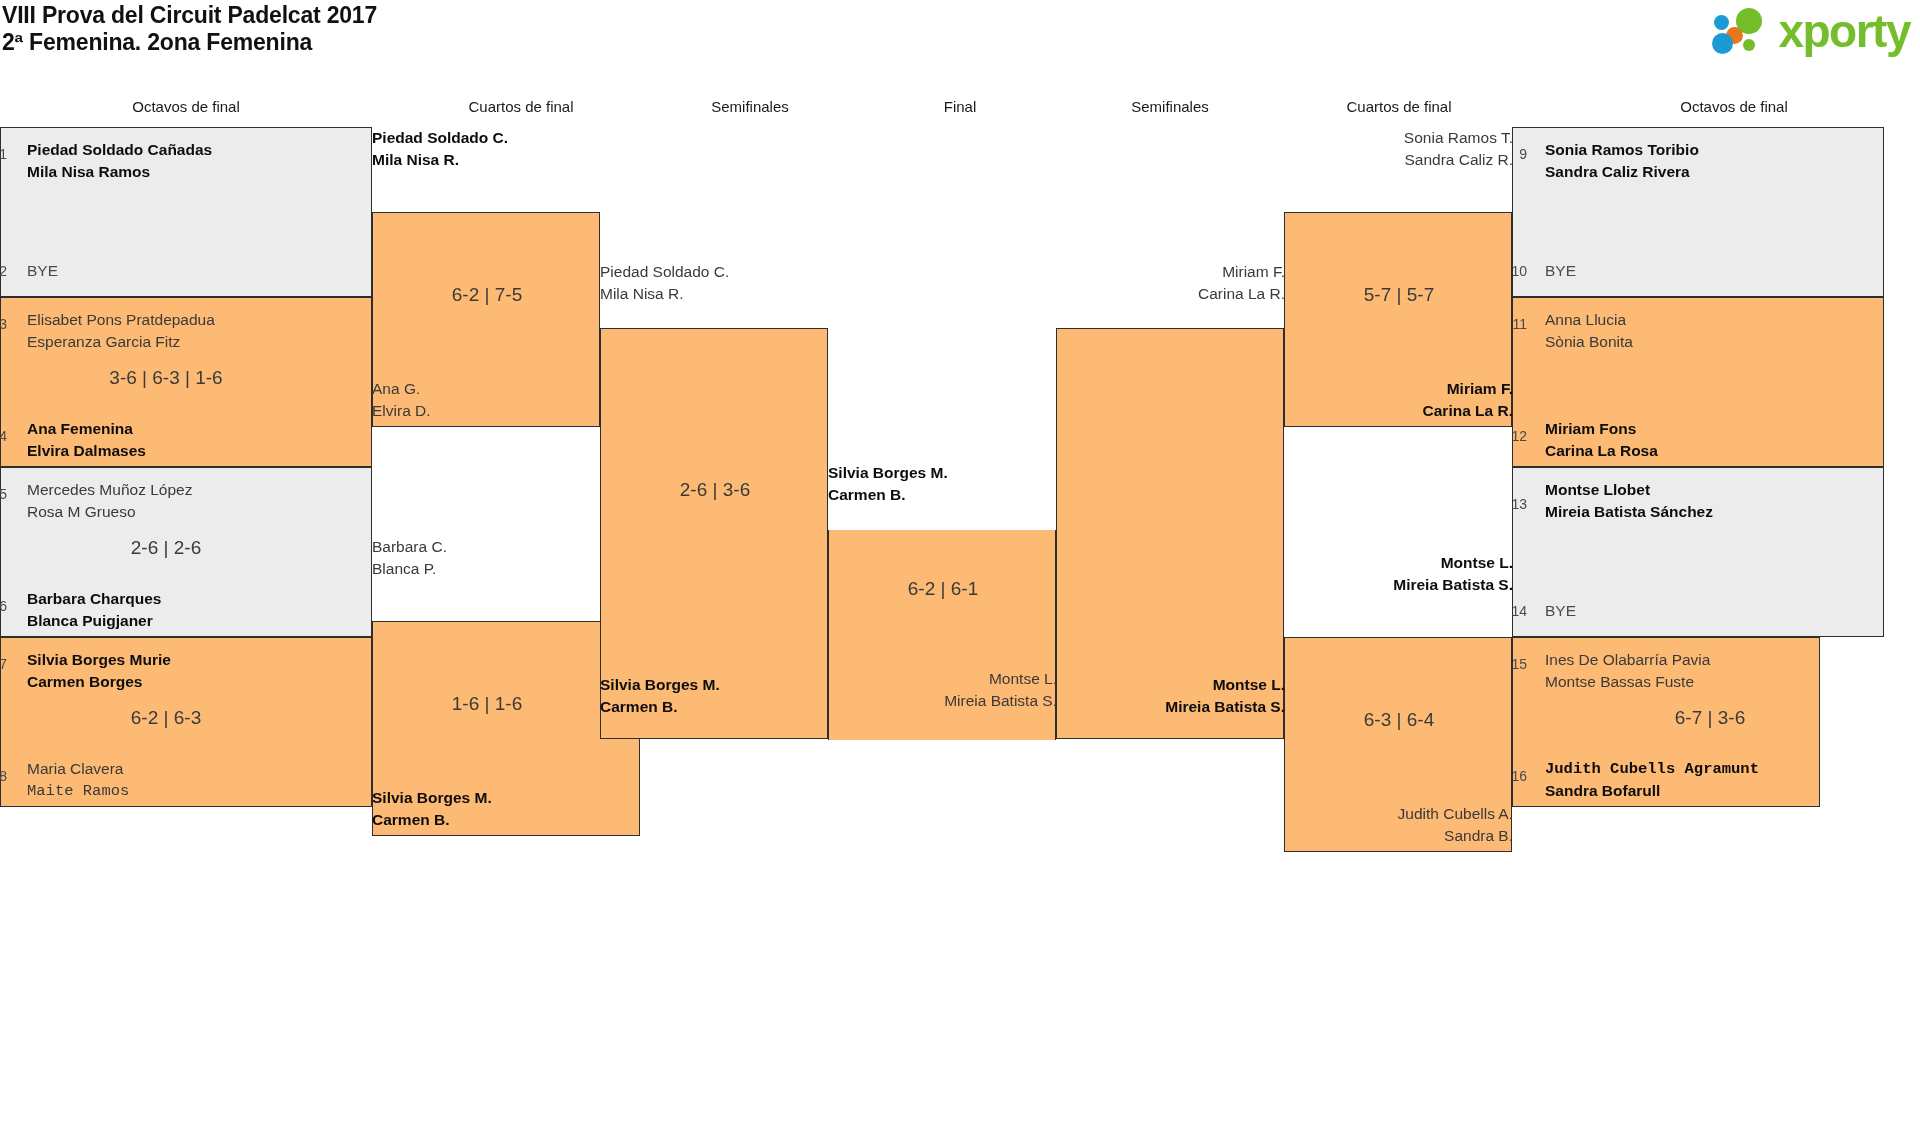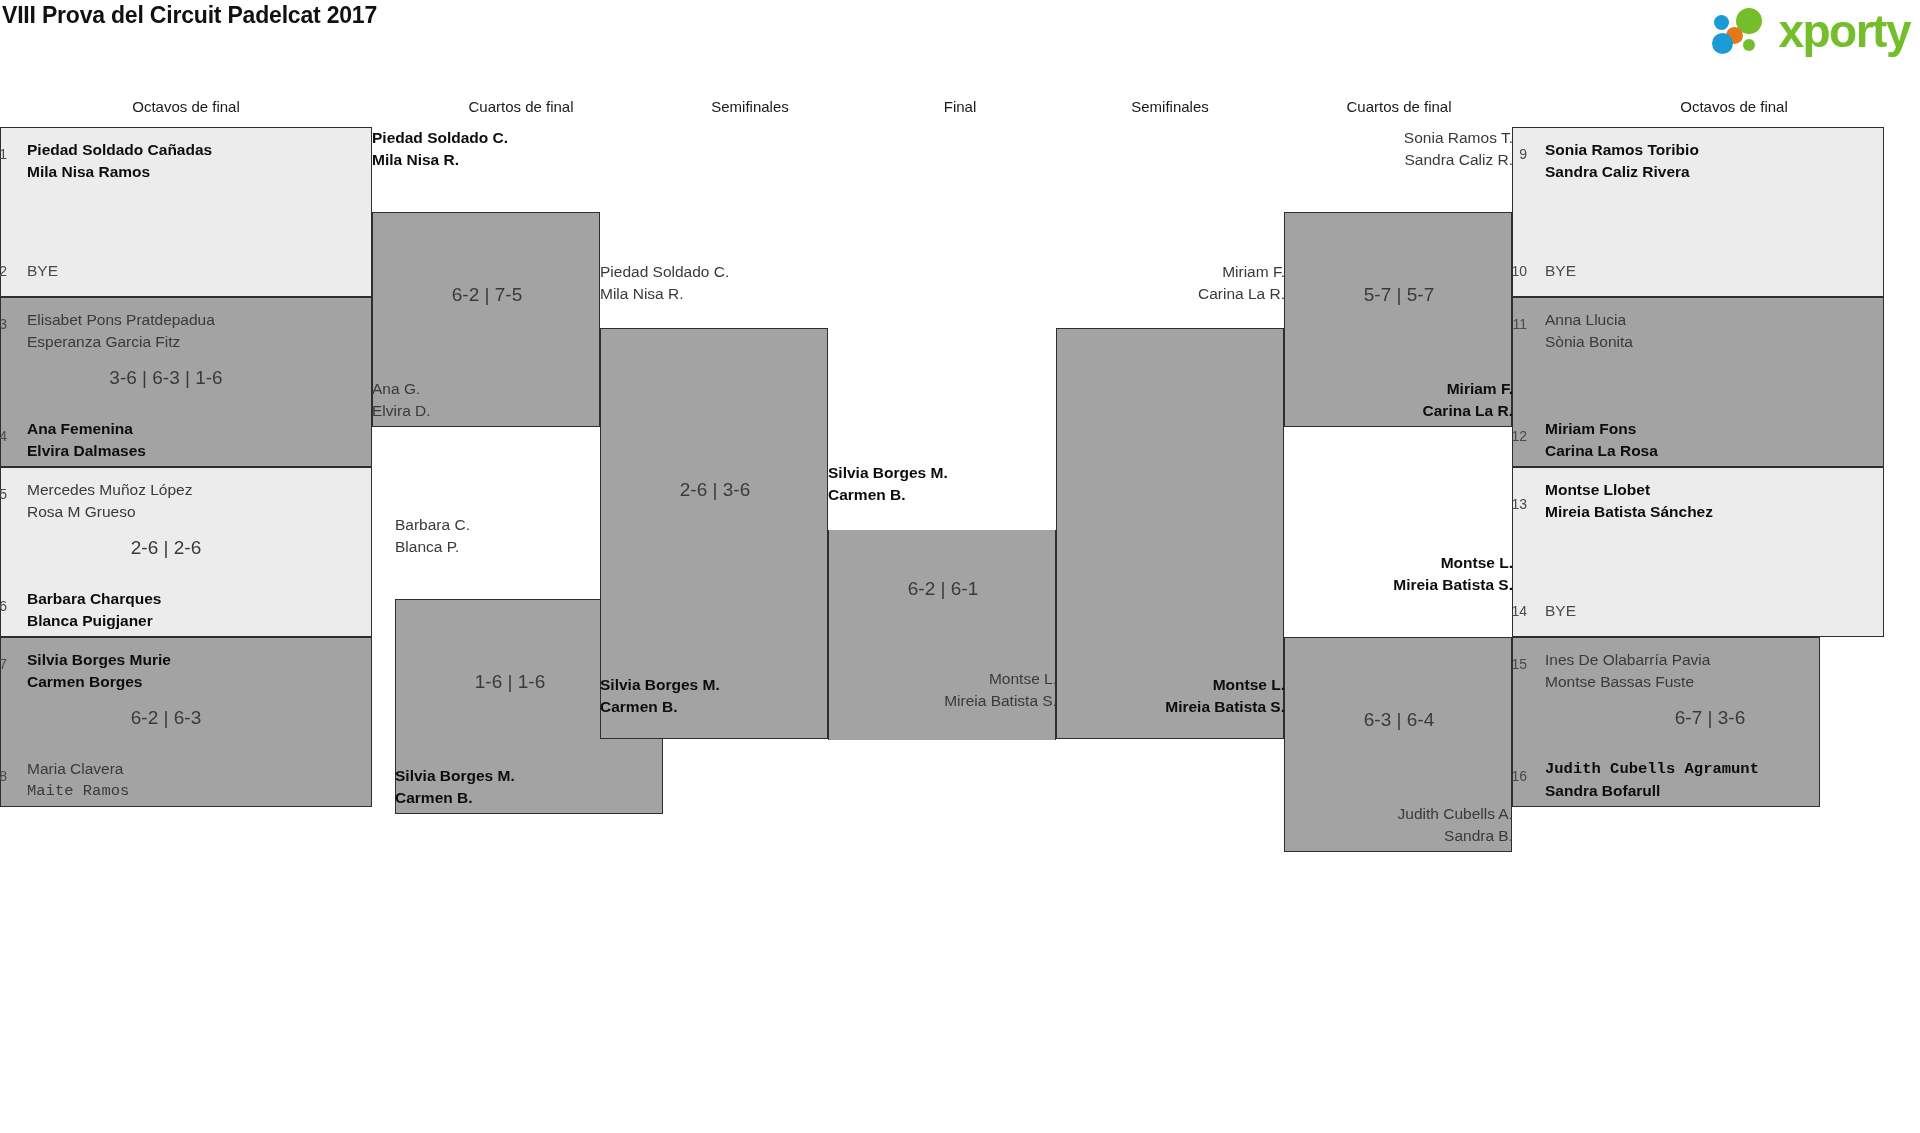--- a/index.html
+++ b/index.html
@@ -27,21 +27,21 @@
   .d5 { width: 12px; height: 12px; background: #74bd2b; left: 31px; top: 32px; }
   #logo-word { font-size: 46px; font-weight: bold; color: #74bd2b; letter-spacing: -1.5px; line-height: 46px; }
 
   
   .round-head {
     position: absolute; top: 98px; font-size: 15px; color: #1a1a1a;
     text-align: center; line-height: 18px; white-space: nowrap;
   }
 
   
-  .box { position: absolute; border: 1.5px solid #2e2e2e; background: #a3a3a3; }
+  .box { position: absolute; border: 1.5px solid #2e2e2e; background: #fdba74; }
   .box.shaded { background: #ececec; }
 
   .seed {
     position: absolute; font-size: 14px; color: #4a4a4a; width: 22px;
     text-align: right; line-height: 16px;
   }
   .team {
     position: absolute; font-size: 15.5px; line-height: 22px; color: #3a3a3a;
     white-space: nowrap;
   }
@@ -53,20 +53,21 @@
   }
   .bye { position: absolute; font-size: 15.5px; color: #4a4a4a; line-height: 20px; }
 </style>
 </head>
 <body>
 
 <div id="page">
 
   <div id="title-block">
     <div id="title-line1">VIII Prova del Circuit Padelcat 2017</div>
+    <div id="title-line2">2ª Femenina. 2ona Femenina</div>
   </div>
 
   <div id="logo">
     <span id="logo-dots">
       <i class="d1"></i>
         <i class="d2"></i>
         <i class="d3"></i>
         <i class="d4"></i>
         <i class="d5"></i>
     </span>
@@ -120,21 +121,21 @@
   </div>
 
   <div class="box" style="left:372px; top:212px; width:228px; height:215px;">
     <span class="team win" style="left:-1px; top:-86px;">Piedad Soldado C.</span>
     <span class="team win" style="left:-1px; top:-64px;">Mila Nisa R.</span>
     <span class="score" style="left:0px; top:73px; width:228px;">6-2 | 7-5</span>
     <span class="team" style="left:-1px; top:165px;">Ana G.</span>
     <span class="team" style="left:-1px; top:187px;">Elvira D.</span>
   </div>
 
-  <div class="box" style="left:372px; top:599px; width:268px; height:215px;margin-left:23px;">
+  <div class="box" style="left:372px; top:621px; width:268px; height:215px;">
     <span class="team" style="left:-1px; top:-86px;">Barbara C.</span>
     <span class="team" style="left:-1px; top:-64px;">Blanca P.</span>
     <span class="score" style="left:0px; top:73px; width:228px;">1-6 | 1-6</span>
     <span class="team win" style="left:-1px; top:165px;">Silvia Borges M.</span>
     <span class="team win" style="left:-1px; top:187px;">Carmen B.</span>
   </div>
 
   <div class="box" style="left:600px; top:328px; width:228px; height:411px;">
     <span class="team" style="left:-1px; top:-68px;">Piedad Soldado C.</span>
     <span class="team" style="left:-1px; top:-46px;">Mila Nisa R.</span>

